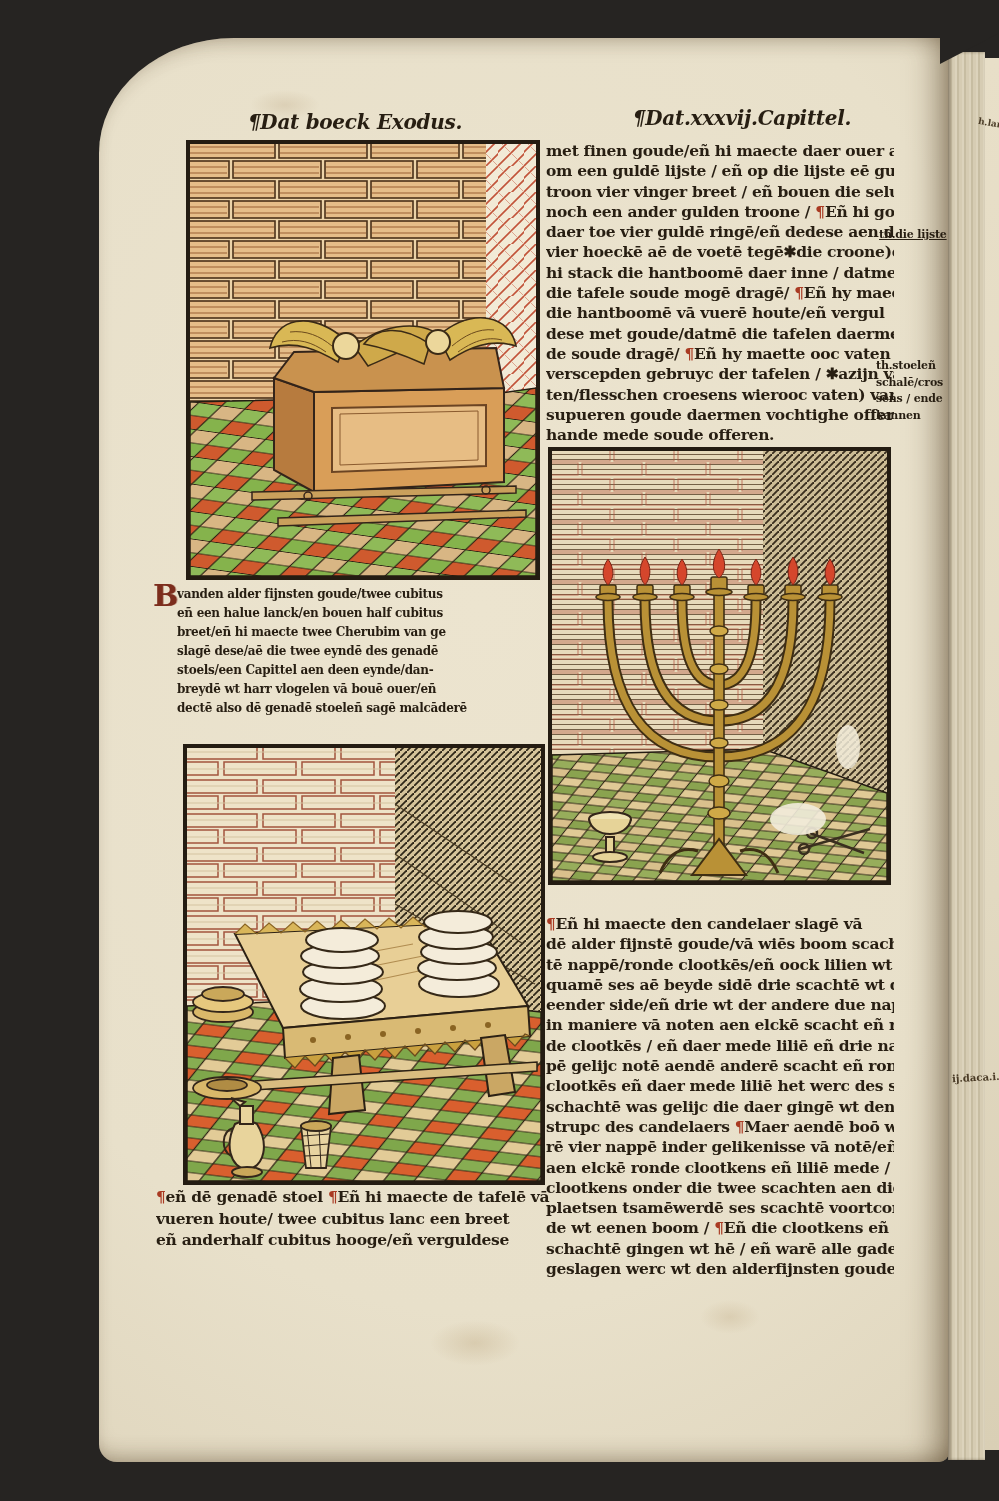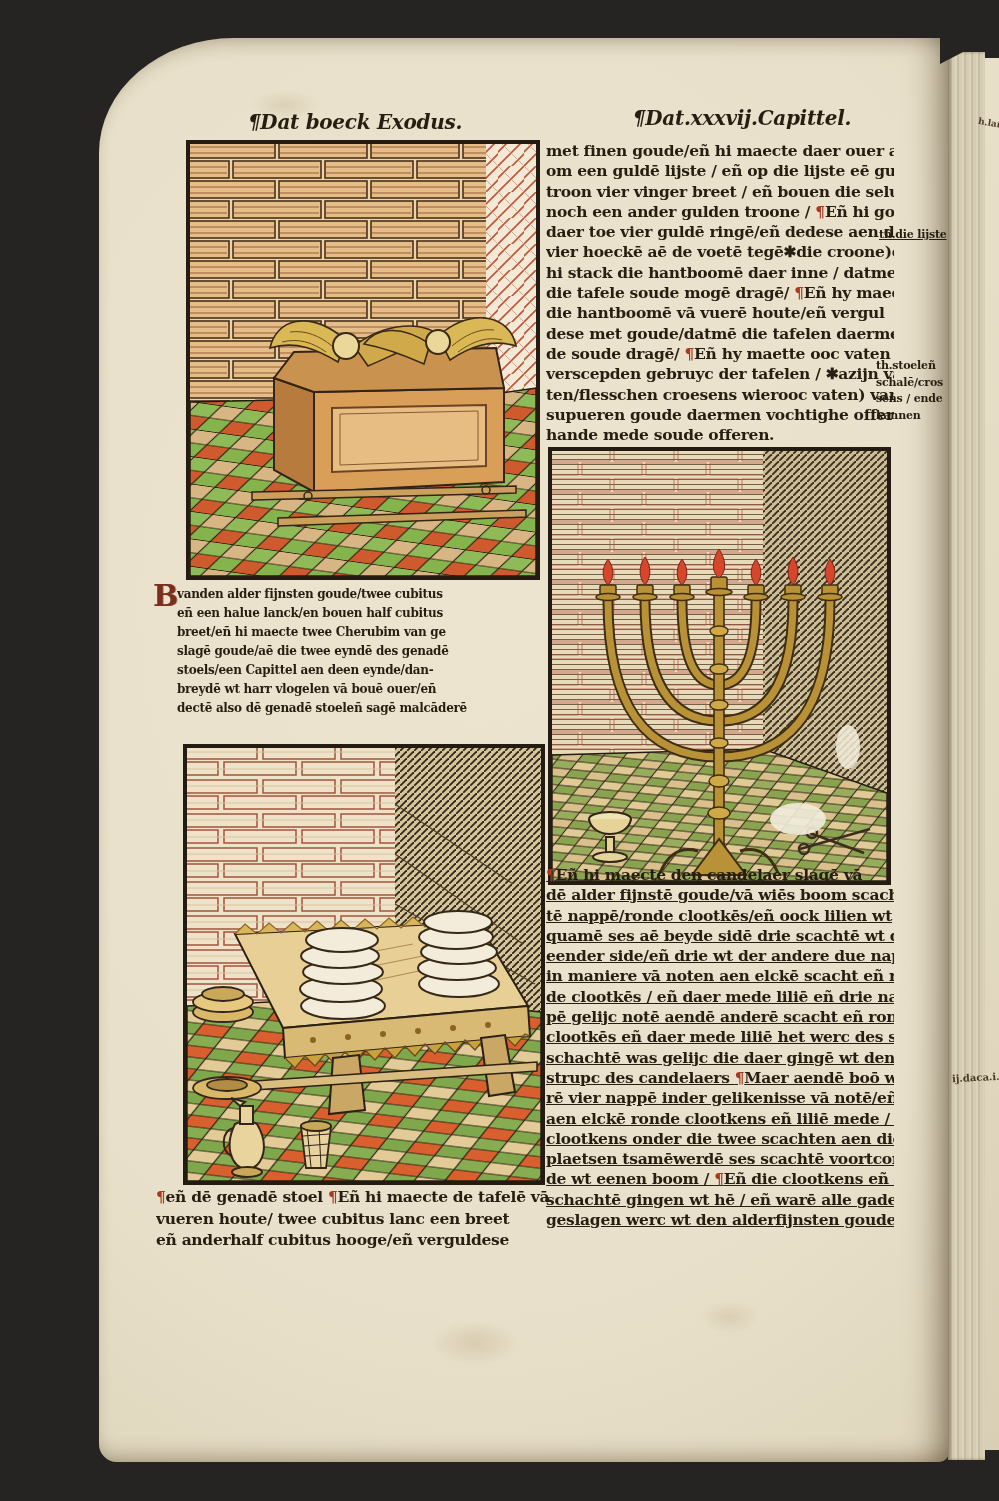--- a/index.html
+++ b/index.html
@@ -43,21 +43,21 @@
   .edge-frag.top{left:978px;top:118px;font-size:9px;transform:rotate(10deg);}
   .edge-frag.bottom{left:952px;top:1072px;font-size:10px;transform:rotate(-3deg);}
 
   
   .blk{position:absolute;color:#271e12;font-weight:bold;}
   .tline{white-space:nowrap;overflow:hidden;}
   .hdr{font-size:20px;letter-spacing:-0.3px;text-align:center;white-space:nowrap;font-style:italic;}
   .hl{left:232px;top:110px;width:246px;}
   .hr{left:608px;top:106px;width:268px;}
   .rt{left:546px;top:141px;width:348px;font-size:15.5px;line-height:20.3px;letter-spacing:-0.3px;}
-  .rb{left:546px;top:865px;width:348px;font-size:15.5px;line-height:20.3px;letter-spacing:-0.3px;text-decoration:underline;}
+  .rb{left:546px;top:914px;width:348px;font-size:15.5px;line-height:20.3px;letter-spacing:-0.3px;}
   .lp{left:177px;top:585px;width:372px;font-size:12px;line-height:19px;letter-spacing:-0.3px;}
   .lc{left:156px;top:1186px;width:404px;font-size:15.5px;line-height:21.5px;letter-spacing:-0.3px;}
   .init{left:153px;top:581px;font-size:30px;line-height:30px;color:#7c2d1c;text-shadow:1px 0 0 rgba(124,45,28,.4);}
   .mn{font-size:11px;line-height:13.5px;width:72px;letter-spacing:-0.2px;}
   .mn1{left:879px;top:228px;text-decoration:underline;}
   .mn2{left:876px;top:358px;line-height:16.5px;}
   .pil{color:#a93a22;}
 
   
   .cut{position:absolute;}
@@ -329,21 +329,21 @@
       <div class="tline">ten/flesschen croesens wierooc vaten) van</div>
       <div class="tline">supueren goude daermen vochtighe offer-</div>
       <div class="tline">hande mede soude offeren.</div>
     </div>
 
   <div class="blk init">B</div>
   <div class="blk lp rubricate">
       <div class="tline">vanden alder fijnsten goude/twee cubitus</div>
       <div class="tline">eñ een halue lanck/en bouen half cubitus</div>
       <div class="tline">breet/eñ hi maecte twee Cherubim van ge</div>
-      <div class="tline">slagē goude/aē die twee eyndē des genadē</div>
+      <div class="tline">slagē dese/aē die twee eyndē des genadē</div>
       <div class="tline">stoels/een Capittel aen deen eynde/dan-</div>
       <div class="tline">breydē wt harr vlogelen vā bouē ouer/eñ</div>
       <div class="tline">dectē also dē genadē stoeleñ sagē malcāderē</div>
     </div>
 
   <div class="blk lc rubricate">
       <div class="tline"><span class="pil">¶</span>eñ dē genadē stoel <span class="pil">¶</span>Eñ hi maecte de tafelē vā</div>
       <div class="tline">vueren houte/ twee cubitus lanc een breet</div>
       <div class="tline">eñ anderhalf cubitus hooge/eñ verguldese</div>
     </div>

